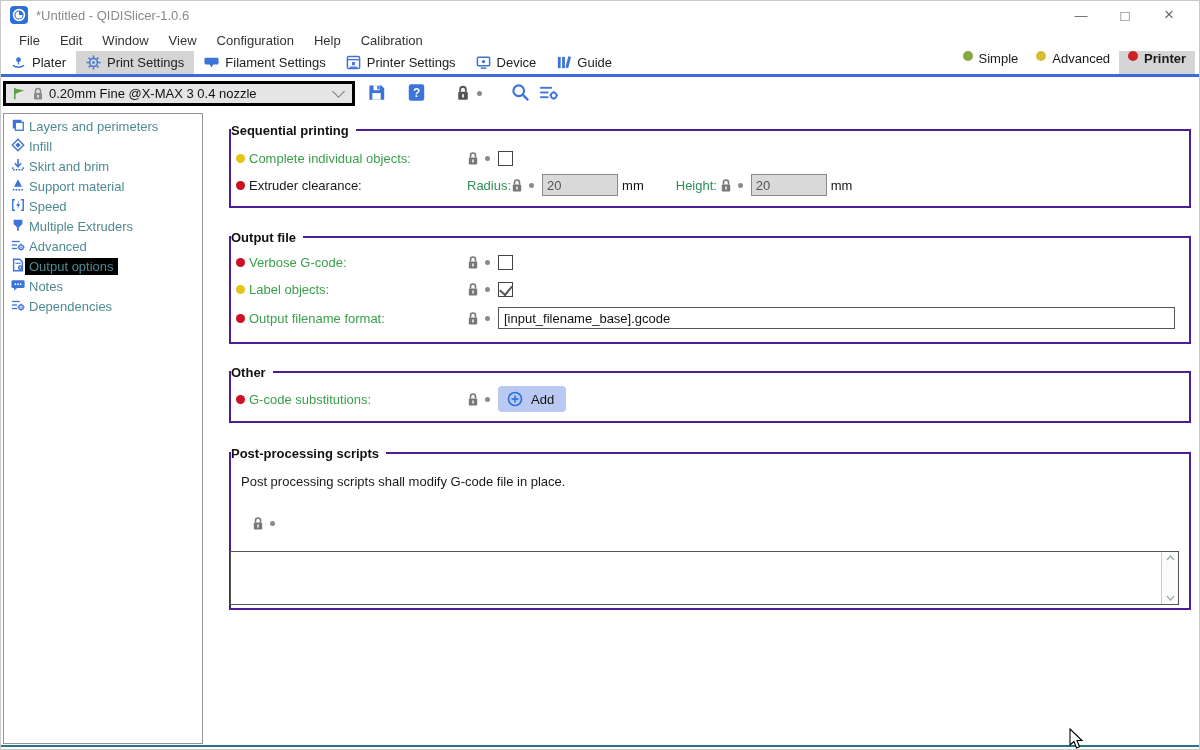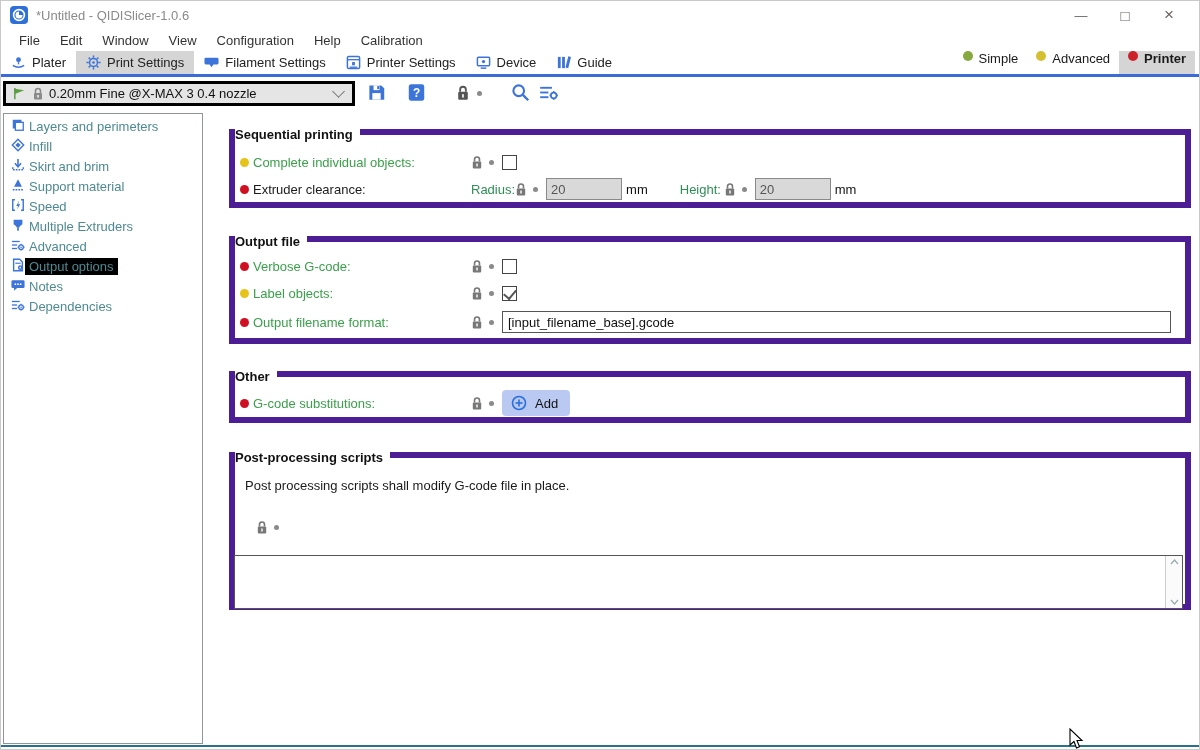--- a/index.html
+++ b/index.html
@@ -42,21 +42,21 @@
     transform:rotate(45deg); margin:-4px 3px 0 0; }
   .tb-icon { position:absolute; top:4px; }
 
   
   .sidebar { position:absolute; left:2px; top:112px; width:200px; height:631px; border:1px solid #909598; background:#fff; padding-top:4px; }
   .side-item { display:flex; align-items:flex-start; height:20px; padding-left:7px; }
   .side-label { color:#4e8a92; padding:1px 4px; }
   .side-item.selected .side-label { background:#000000; }
 
   
-  .section { position:absolute; left:228px; width:962px; border:6px solid #4c1d95; background:#fff; }
+  .section { position:absolute; left:228px; width:962px; border:2px solid #4c1d95; background:#fff; }
   .section-title { position:absolute; left:0; top:-9px; background:#fff; padding:0 7px 0 0;
     font-weight:bold; color:#111; font-size:13px; line-height:17px; }
   .opt-row { position:absolute; left:5px; right:5px; display:flex; align-items:center; height:20px; }
   .bullet { width:9px; height:9px; border-radius:50%; flex:0 0 9px; margin-right:4px; }
   .bullet.yellow { background:#e6c319; } .bullet.red { background:#cf1022; }
   .opt-label { flex:0 0 218px; color:#3aa04a; }
   .opt-label.black { color:#1a1a1a; }
   .sub-label { color:#2e8f55; }
   .dot-ind { width:5px; height:5px; border-radius:50%; background:#8a8a8a; margin:0 8px 0 6px; }
   .checkbox { width:15px; height:15px; border:1px solid #444; background:#fff; position:relative; }

